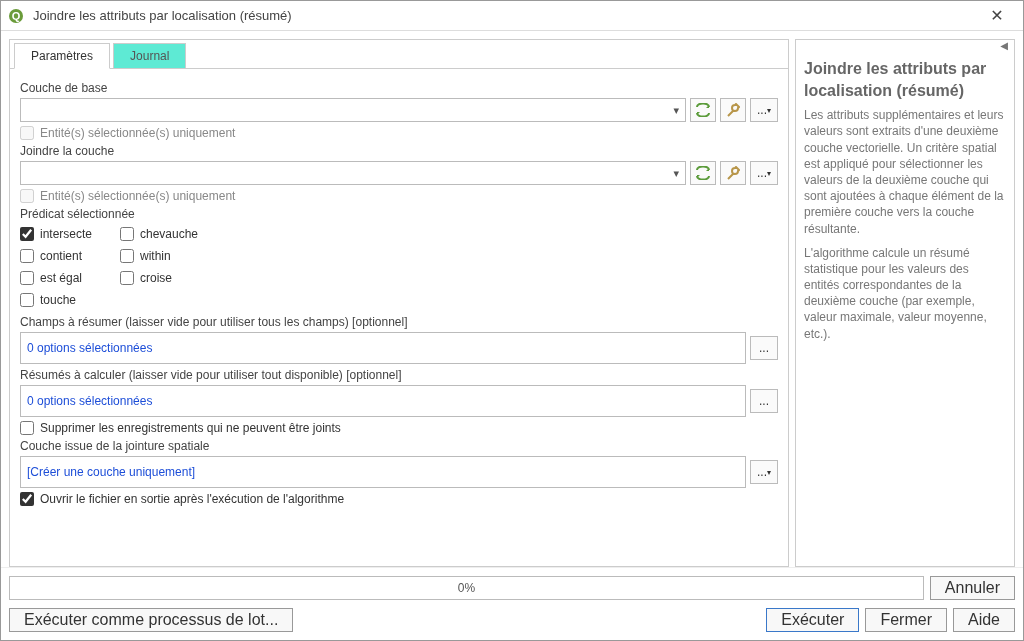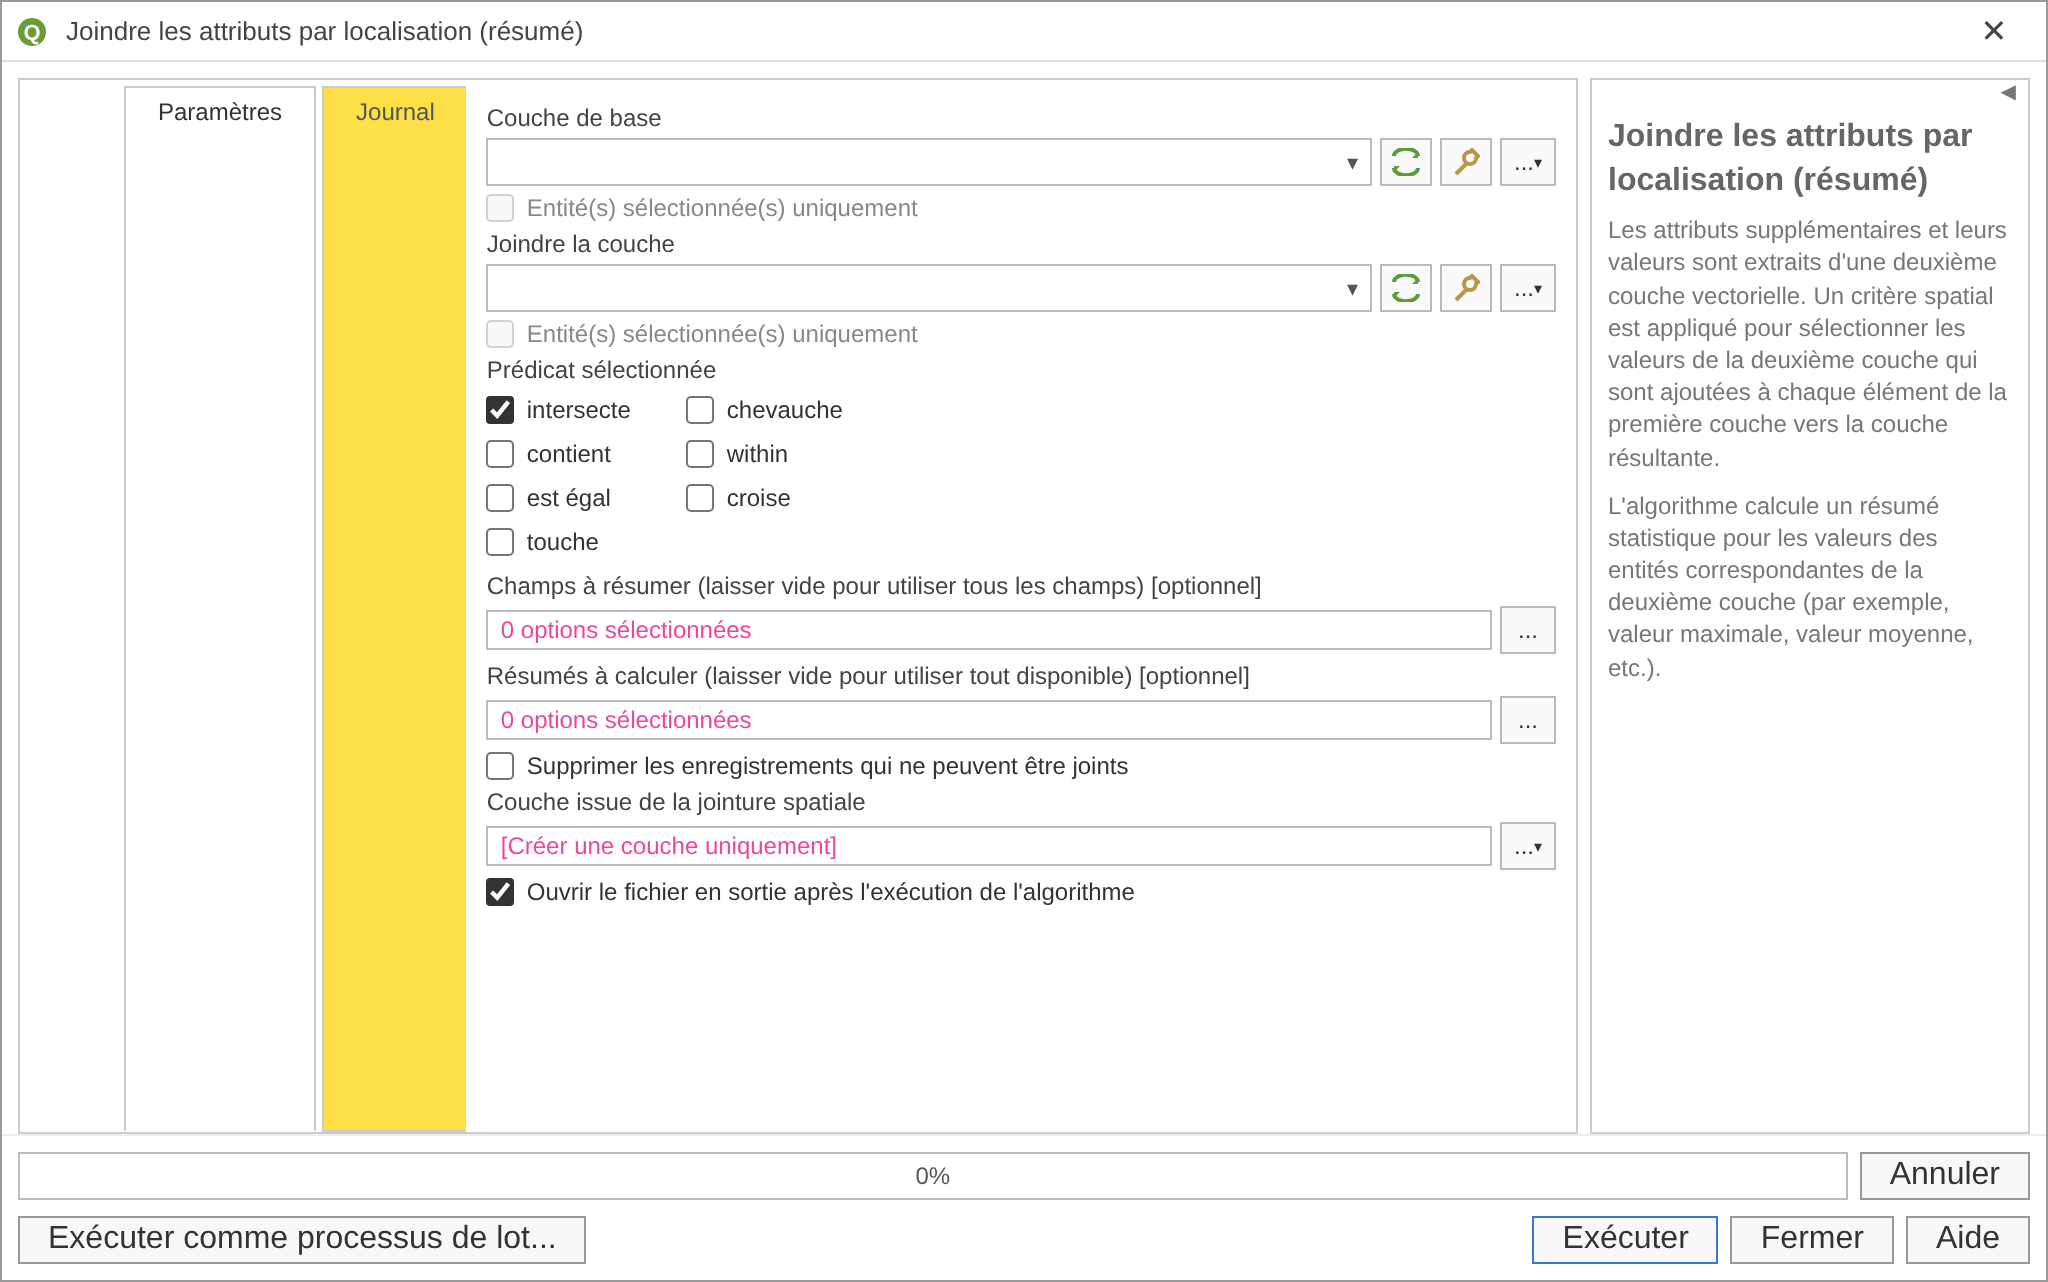--- a/index.html
+++ b/index.html
@@ -43,31 +43,30 @@
       flex: 1;
       display: flex;
       padding: 8px 8px 0 8px;
       gap: 6px;
     }
     .left {
       flex: 1;
       border: 1px solid #ccc;
       position: relative;
       display: flex;
-      flex-direction: row;
-      padding-left: 48px;
+      flex-direction: column;
     }
     .tabs {
       display: flex;
       margin-top: -1px;
     }
     .tab {
       padding: 5px 16px;
       border: 1px solid #ccc;
-      background: #fde047;
+      background: #5eead4;
       cursor: pointer;
       font-size: 12px;
       color: #555;
       margin-right: -1px;
       margin-left: 4px;
       margin-top: 4px;
     }
     .tab.active {
       background: #fff;
       border-bottom: 1px solid #fff;
@@ -120,26 +119,26 @@
     .check.enabled { color: #333; }
     .check.checked input { accent-color: #333; }
     .predicate-grid {
       display: grid;
       grid-template-columns: 90px 120px;
       gap: 4px 10px;
       margin: 4px 0 6px;
     }
     .textinput {
       flex:1;
-      height: 20px;
+      height: 32px;
       border: 1px solid #bbb;
       background: #fff;
       padding: 0 6px;
       display:flex; align-items:center;
-      color: #ec4899;
+      color: #1d4ed8;
     }
     .ellips { width: 28px; height:24px; border:1px solid #bbb; background:#fafafa; display:flex; align-items:center; justify-content:center; cursor:pointer; }
     .right {
       width: 220px;
       border: 1px solid #ccc;
       display:flex; flex-direction:column;
     }
     .collapse-arrow {
       height: 14px;
       text-align: right;

